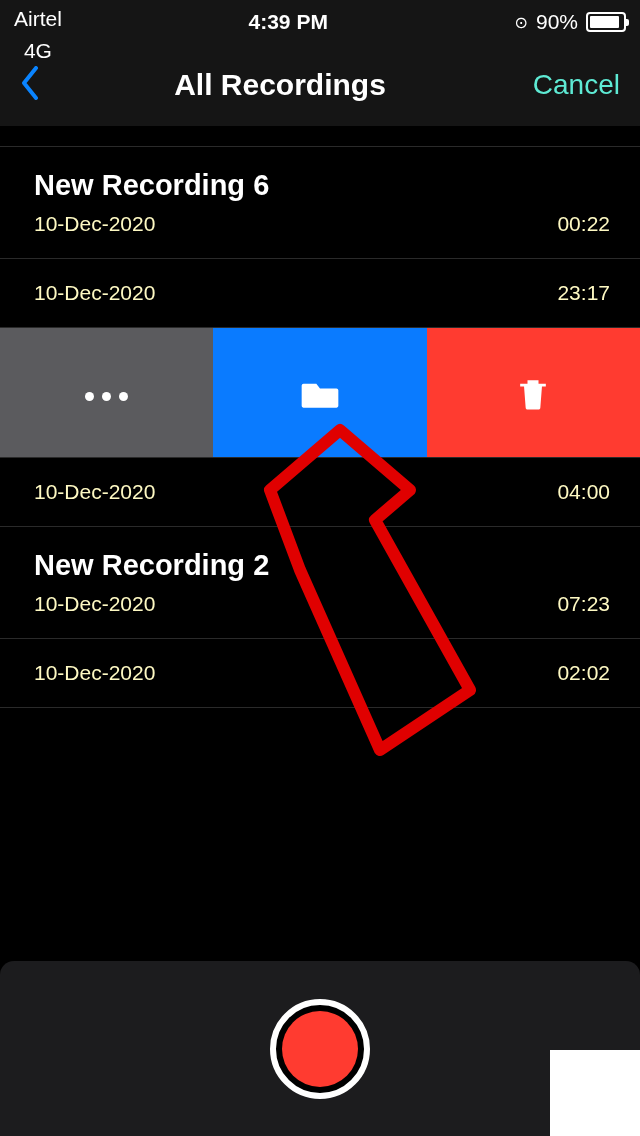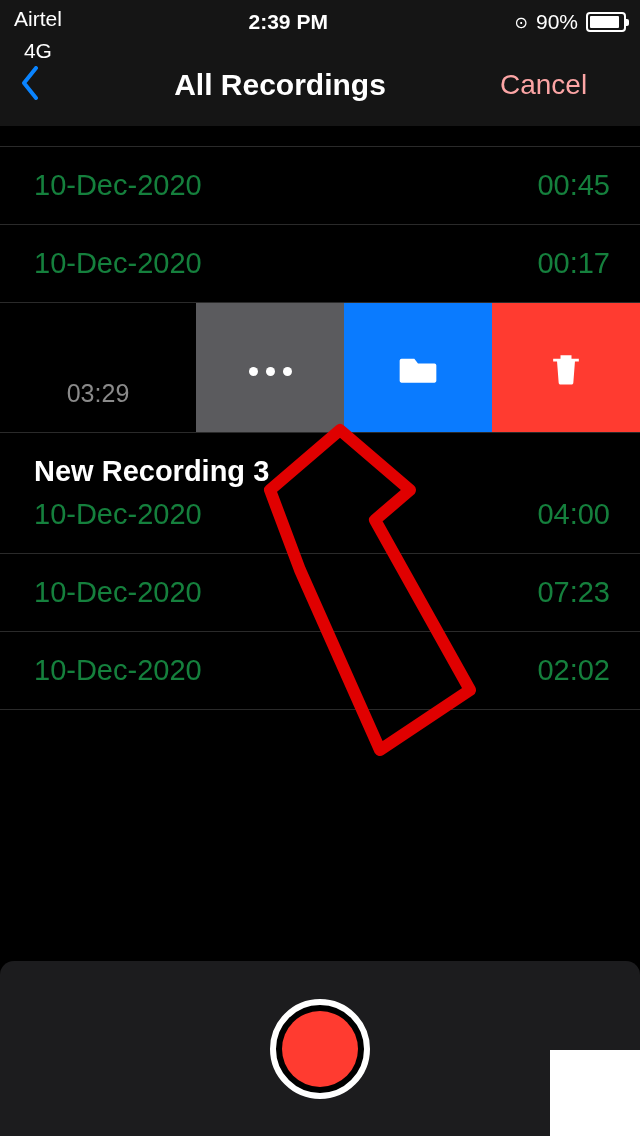--- a/index.html
+++ b/index.html
@@ -77,22 +77,22 @@
     }
     .back-chevron svg { width: 20px; height: 34px; }
     .nav-title {
       font-size: 30px;
       font-weight: 600;
       color: #fff;
     }
     .cancel-btn {
       font-size: 28px;
       font-weight: 500;
-      color: #fca5a5;
-      text-align: left;
+      color: #5eead4;
+      text-align: right;
       width: 120px;
     }
 
     .list {
       position: relative;
     }
     .list-item {
       border-bottom: 1px solid #2a2a2a;
       padding: 22px 30px 22px 34px;
       position: relative;
@@ -101,22 +101,22 @@
     .item-title {
       font-size: 29px;
       font-weight: 600;
       color: #fff;
       margin-bottom: 10px;
     }
     .item-sub {
       display: flex;
       justify-content: space-between;
       align-items: baseline;
-      font-size: 29px;
-      color: #15803d;
+      font-size: 21px;
+      color: #fef9c3;
     }
 
     
     .swiped-row {
       height: 130px;
       display: flex;
       border-bottom: 1px solid #2a2a2a;
       position: relative;
       overflow: hidden;
     }
@@ -201,21 +201,21 @@
   <div class="status-left">
     <div class="signal-bars">
       <span></span>
         <span></span>
         <span></span>
         <span></span>
     </div>
     <span>Airtel</span>
     <span>4G</span>
   </div>
-  <div class="time">2:39 PM</div>
+  <div class="time">4:39 PM</div>
   <div class="status-right">
     <span class="lock-icon">⊙</span>
     <span>90%</span>
     <div class="battery">
       <div class="battery-fill"></div>
     </div>
   </div>
 </div>
 
 <div class="nav-bar">
@@ -224,37 +224,35 @@
       <polyline points="16,2 4,17 16,32" fill="none" stroke="#0a84ff" stroke-width="4" stroke-linecap="round" stroke-linejoin="round"></polyline>
     </svg>
   </div>
   <div class="nav-title">All Recordings</div>
   <div class="cancel-btn">Cancel</div>
 </div>
 
 <div class="list">
 
   <div class="list-item">
-    <div class="item-sub">
-      <span>10-Dec-2020</span>
-      <span>00:45</span>
-    </div>
-  </div>
-
-  <div class="list-item">
-    <div class="item-sub">
-      <span>10-Dec-2020</span>
-      <span>00:17</span>
+    <div class="item-title">New Recording 6</div>
+    <div class="item-sub">
+      <span>10-Dec-2020</span>
+      <span>00:22</span>
+    </div>
+  </div>
+
+  <div class="list-item">
+    <div class="item-sub">
+      <span>10-Dec-2020</span>
+      <span>23:17</span>
     </div>
   </div>
 
   <div class="swiped-row">
-    <div class="swiped-content">
-      <span class="swiped-duration">03:29</span>
-    </div>
     <div class="swipe-actions">
       <div class="swipe-action swipe-more">
         <div class="dots">
             <span></span>
             <span></span>
             <span></span>
           </div>
       </div>
       <div class="swipe-action swipe-folder">
         <svg viewBox="0 0 48 48">
@@ -265,28 +263,28 @@
         <svg viewBox="0 0 48 48">
           <path d="M14 14 h20 l-2 26 c0 1-1 2-2 2 H18 c-1 0-2-1-2-2 z M18 10 h12 v4 H18 z M10 14 h28 v3 H10 z"></path>
           <rect x="19" y="20" width="3" height="16"></rect>
           <rect x="26" y="20" width="3" height="16"></rect>
         </svg>
       </div>
     </div>
   </div>
 
   <div class="list-item">
-    <div class="item-title">New Recording 3</div>
     <div class="item-sub">
       <span>10-Dec-2020</span>
       <span>04:00</span>
     </div>
   </div>
 
   <div class="list-item">
+    <div class="item-title">New Recording 2</div>
     <div class="item-sub">
       <span>10-Dec-2020</span>
       <span>07:23</span>
     </div>
   </div>
 
   <div class="list-item">
     <div class="item-sub">
       <span>10-Dec-2020</span>
       <span>02:02</span>

